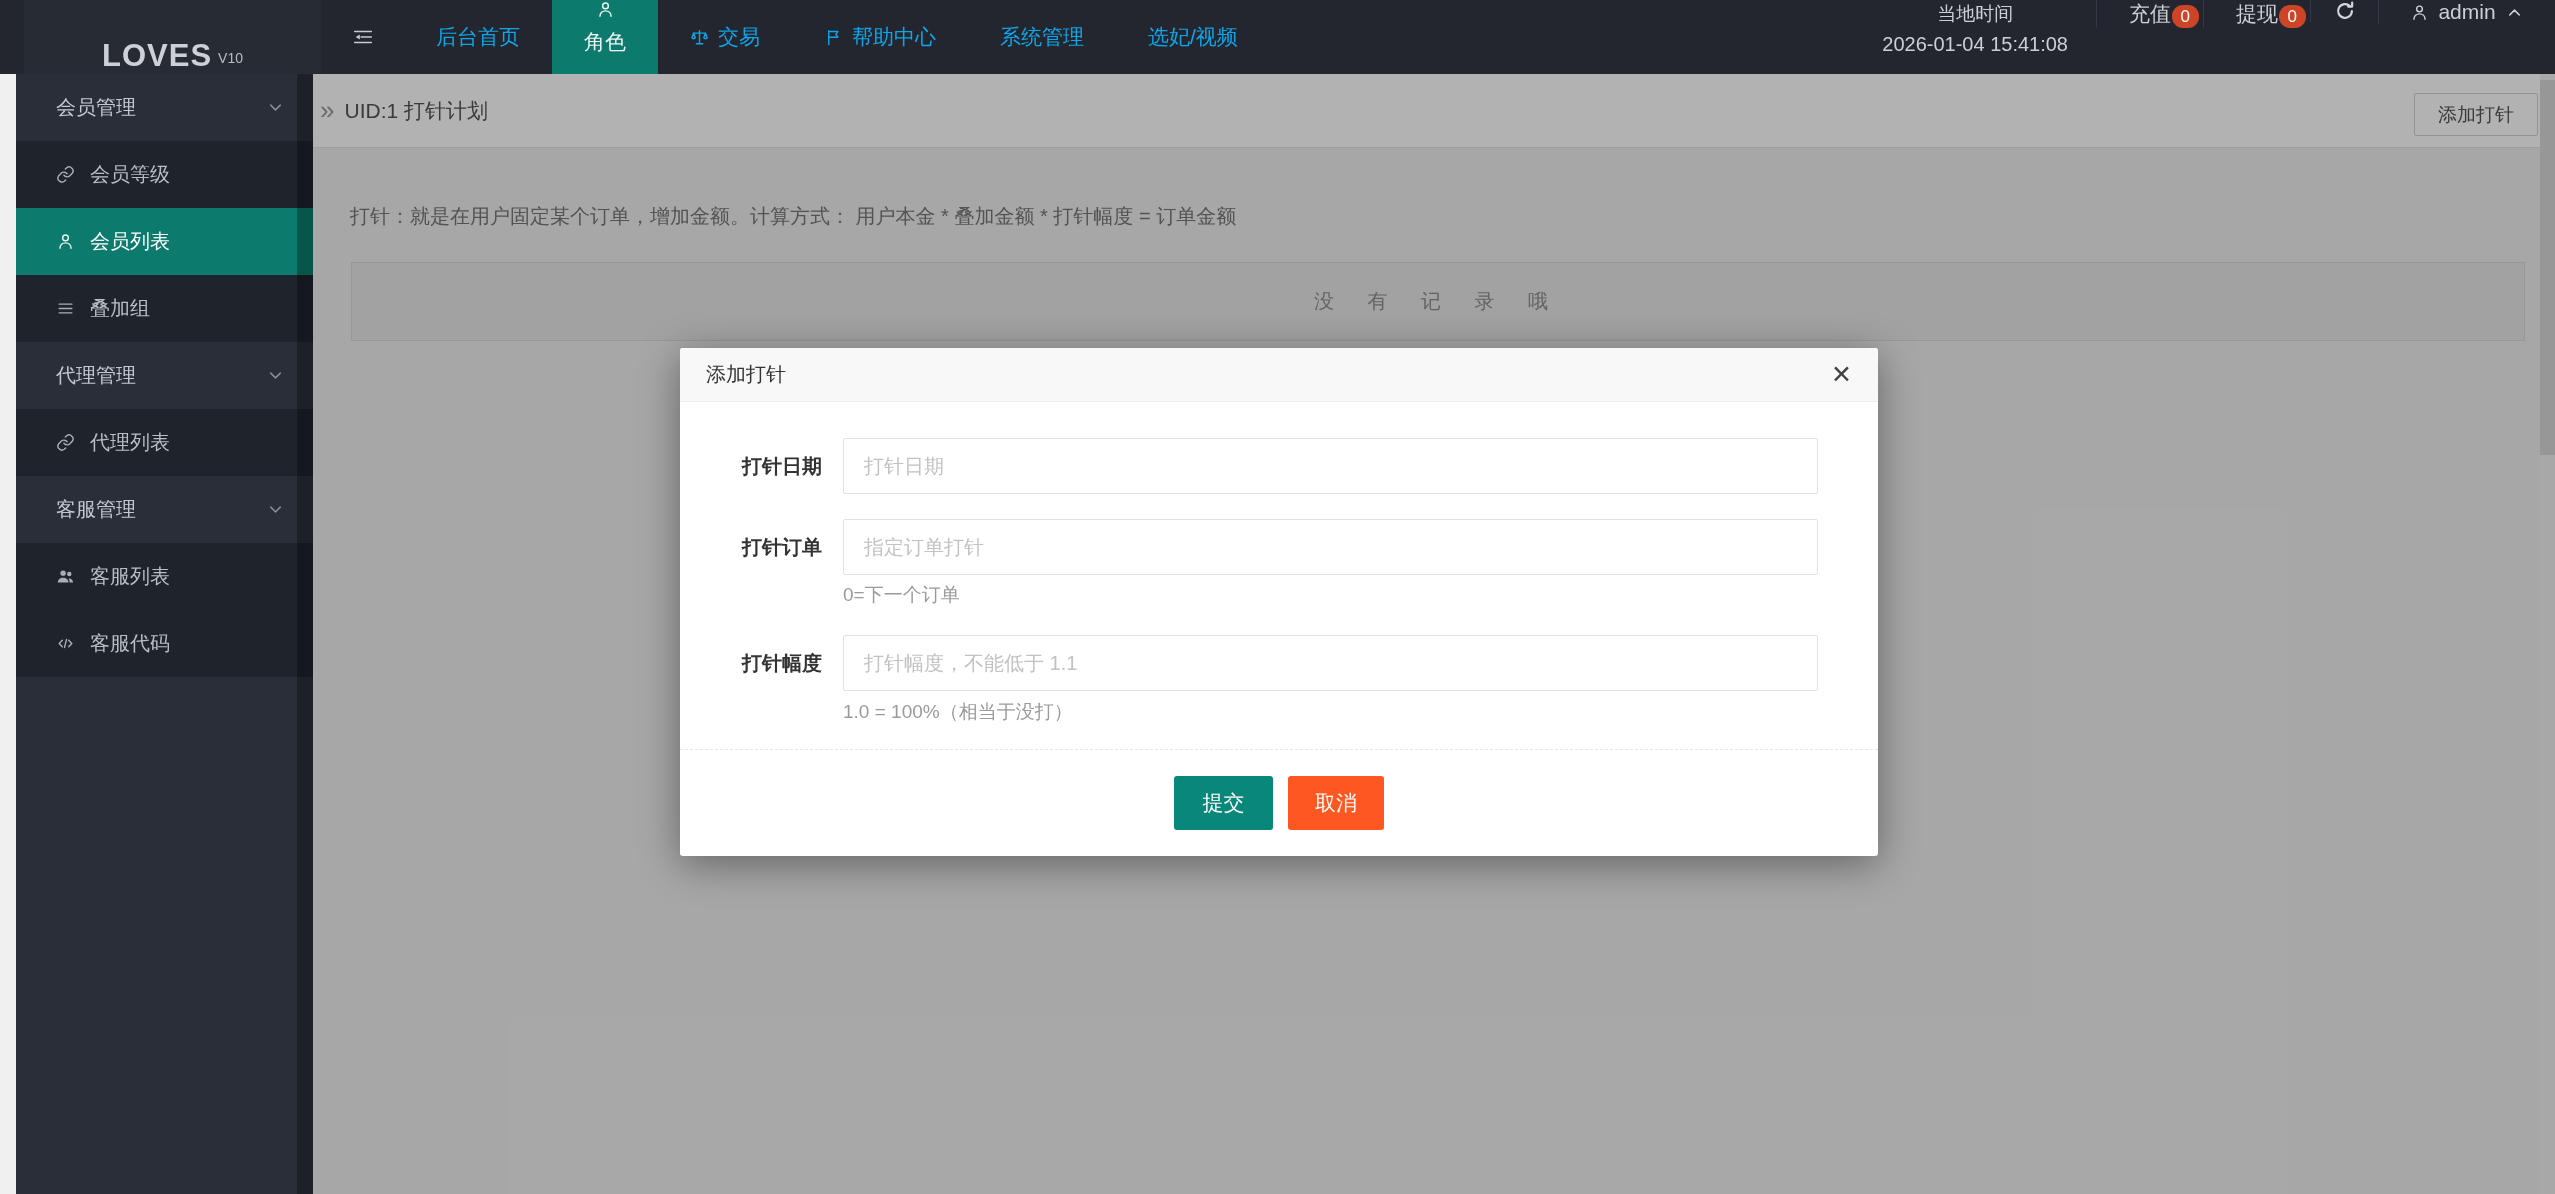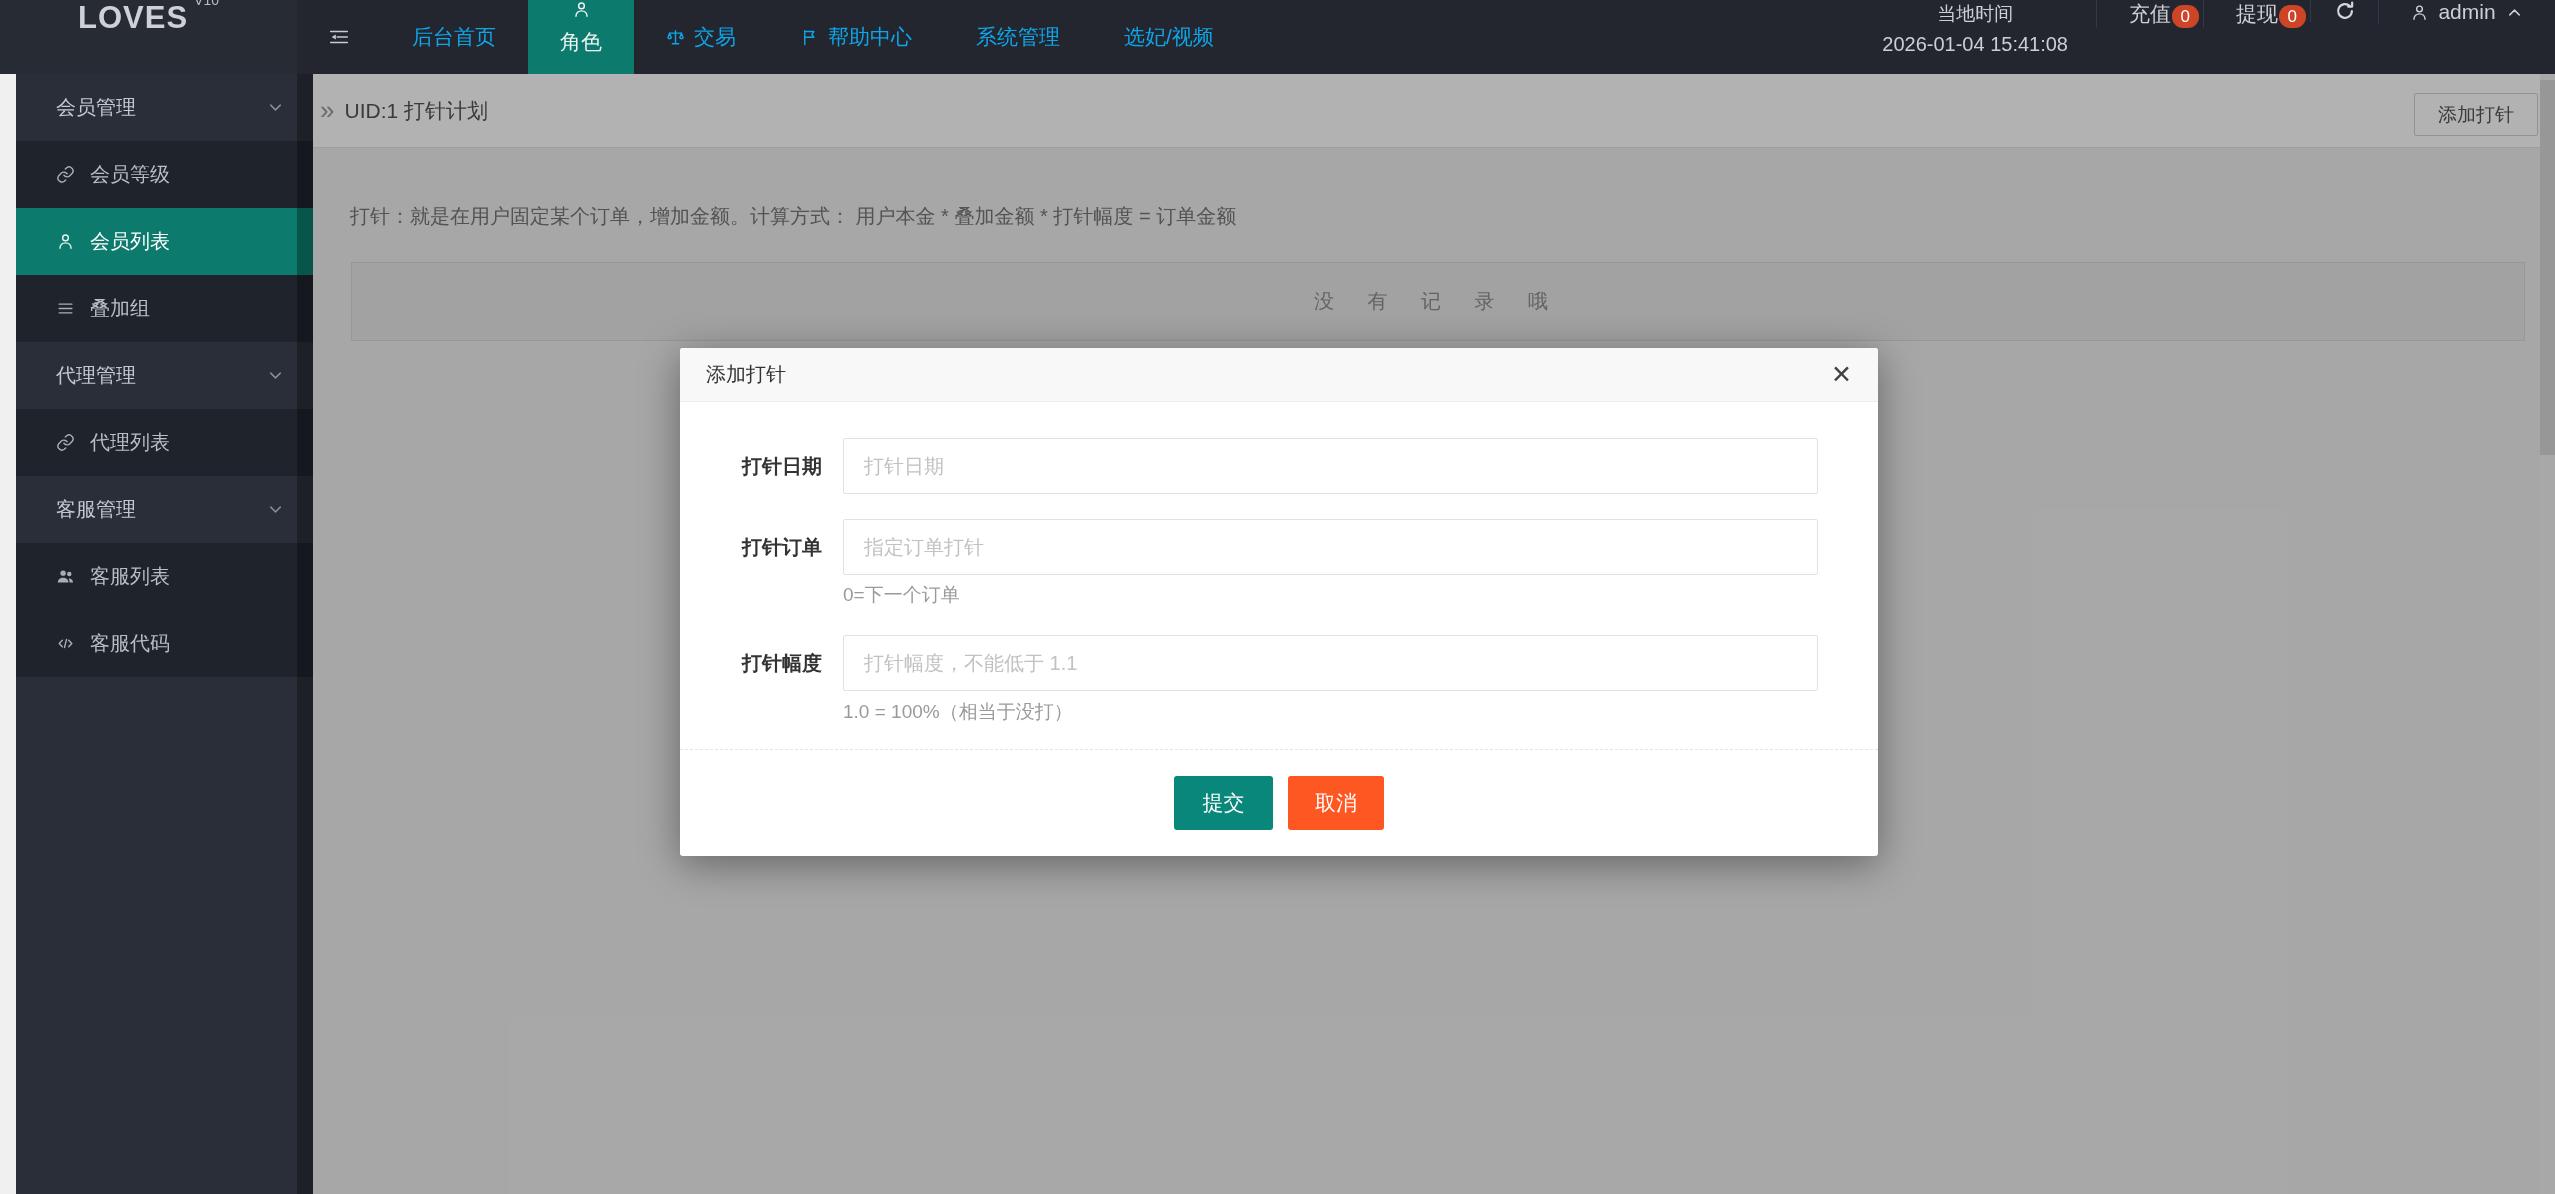--- a/index.html
+++ b/index.html
@@ -9,22 +9,22 @@
     font-family:"Liberation Sans","DejaVu Sans",sans-serif;
     -webkit-font-smoothing:antialiased;
   }
   .ic { width:22px; height:22px; stroke:currentColor; fill:none;
         stroke-width:1.8; stroke-linecap:round; stroke-linejoin:round; flex:none; }
   .ic.small { width:19px; height:19px; }
 
   
   .topbar { position:absolute; left:0; top:0; width:2555px; height:74px;
             background:#23262e; display:flex; align-items:stretch; z-index:3; }
-  .logo { width:297px; background:#272b34; display:flex; align-items:flex-start;
-          justify-content:center; color:#cdd0d6; }
+  .logo { width:297px; background:#272b34; display:flex; align-items:flex-end;
+          justify-content:center; color:#cdd0d6;margin-left:24px; }
   .logo .name { font-size:31px; font-weight:bold; letter-spacing:1px; }
   .logo .ver  { font-size:14px; margin-left:6px; transform:translateY(-8px); color:#b9bcc2; }
   .hamburger { width:83px; display:flex; align-items:center; justify-content:center;
                color:#c6cad1; cursor:pointer; }
   .nav { display:flex; align-items:stretch; }
   .nav-item { display:flex; align-items:center; gap:9px; padding:0 32px;
               color:#0ea5e9; font-size:21px; cursor:pointer; }
   .nav-item.active { background:#0D7A6E; color:#eef5f3;flex-direction:column; }
   .tb-right { margin-left:auto; display:flex; align-items:flex-start; color:#ccd0d5; }
   .time-block { display:flex; flex-direction:column; justify-content:center;

